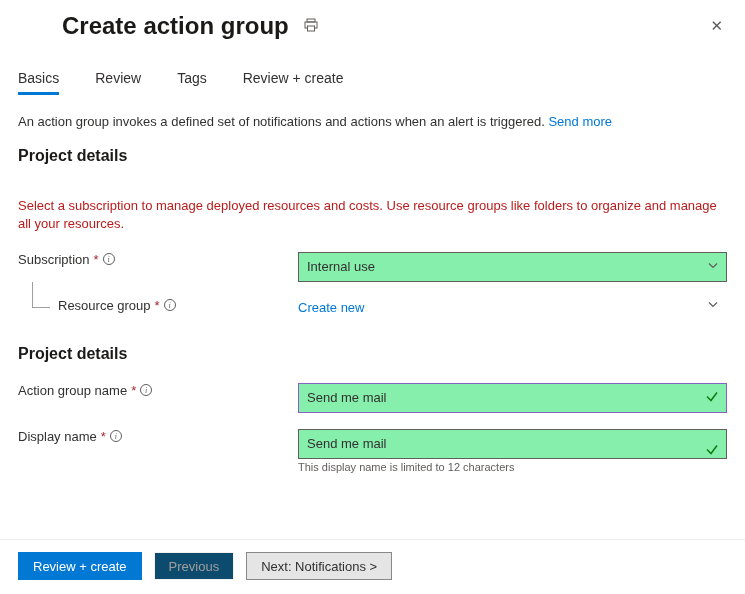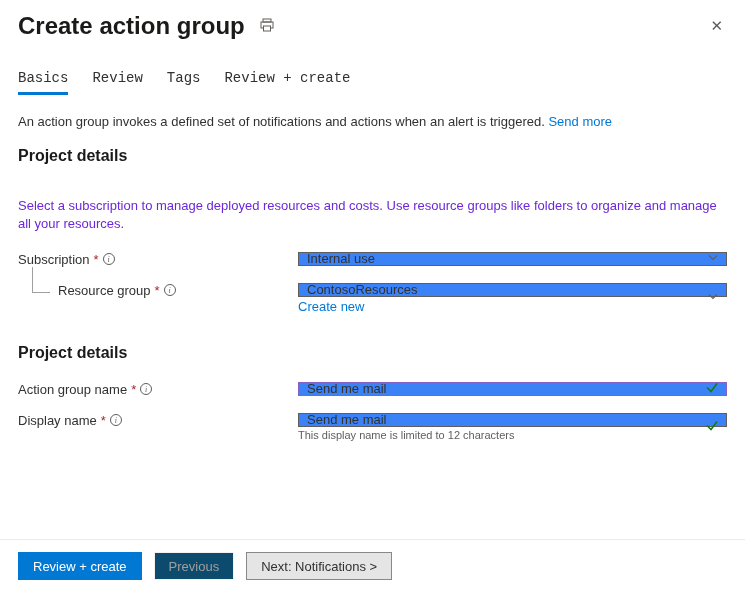--- a/index.html
+++ b/index.html
@@ -11,31 +11,31 @@
       width: 745px;
       height: 594px;
       position: relative;
       padding: 12px 18px 0 18px;
     }
     .header {
       display: flex;
       align-items: center;
       justify-content: space-between;
       margin-bottom: 30px;
+      margin-left: 44px;
     }
     .header-left { display: flex; align-items: center; gap: 14px; }
     .title { font-size: 24px; font-weight: 600; color: #1b1a19; }
     .print-icon, .close-icon { color: #605e5c; }
     .close-icon { font-size: 15px; cursor: pointer; padding-right: 4px;}
     .tabs {
       display: flex;
-      gap: 24px;
+      gap: 36px;
       border-bottom: none;
       margin-bottom: 18px;
-      font-family: Liberation Mono, monospace;
     }
     .tab {
       padding-bottom: 6px;
       font-size: 14px;
       color: #323130;
       cursor: pointer;
       border-bottom: 3px solid transparent;
     }
     .tab.active {
       border-bottom: 3px solid #0078d4;
@@ -44,21 +44,21 @@
     .desc { font-size: 13px; color: #323130; margin-bottom: 16px; line-height: 1.4;}
     .link { color: #0078d4; text-decoration: none; cursor: pointer; }
     .section-title {
       font-size: 16px;
       font-weight: 700;
       margin-bottom: 10px;
       color: #1b1a19;
     }
     .section-subdesc {
       font-size: 13px;
-      color: #6d28d9;
+      color: #b91c1c;
       margin-bottom: 18px;
       line-height: 1.4;
       margin-top: 32px;
     }
     .form-row {
       display: flex;
       align-items: flex-start;
       margin-bottom: 6px;
     }
     .label-col {
@@ -88,27 +88,27 @@
       align-items: center;
       justify-content: center;
       font-size: 8px;
       color: #605e5c;
       font-style: italic;
       font-family: Georgia, serif;
     }
     .field-col { flex: 1; position: relative; }
     .select-box, .text-box {
       width: 100%;
-      height: 14px;
+      height: 30px;
       border: 1px solid #605e5c;
       padding: 0 28px 0 8px;
       font-size: 13px;
       font-family: inherit;
       color: #323130;
-      background: #3b82f6;
+      background: #86efac;
       display: flex;
       align-items: center;
       cursor: pointer;
     }
     .text-box { cursor: text; }
     .text-box.valid { border-color: #8661c5; }
     .chevron {
       position: absolute;
       right: 8px;
       top: 50%;
@@ -219,23 +219,20 @@
 <div class="gap-sm"></div>
 
 <div class="form-row" style="position:relative;">
   <div class="label-col indent">
     <span class="tree-elbow"></span>
     <span>Resource group</span>
     <span class="req">*</span>
     <span class="info-icon">i</span>
   </div>
   <div class="field-col">
-    <div class="select-box">
-      <span>ContosoResources</span>
-    </div>
     <span class="chevron">
       <svg width="12" height="12" viewBox="0 0 12 12">
           <path d="M2 4 L6 8 L10 4" stroke="#605e5c" stroke-width="1.2" fill="none"></path>
         </svg>
     </span>
     <span class="create-new">Create new</span>
   </div>
 </div>
 
 <div class="gap-md"></div>

